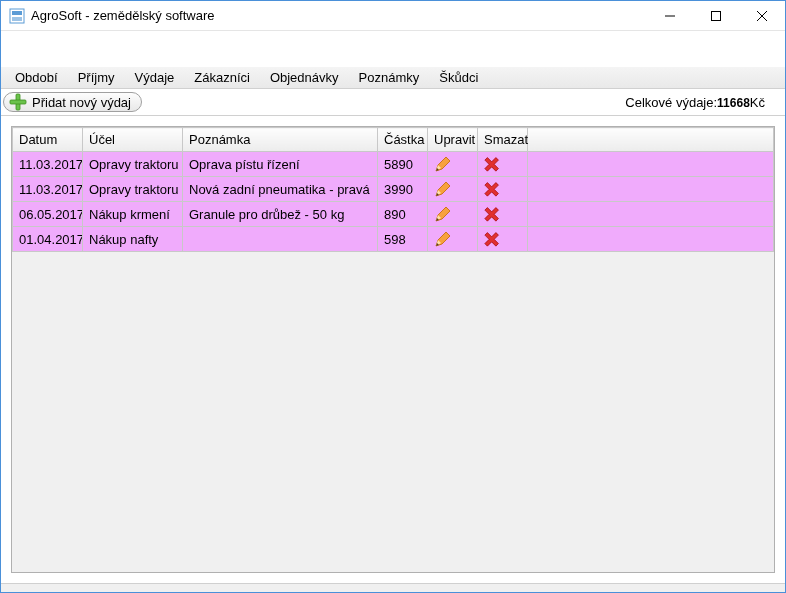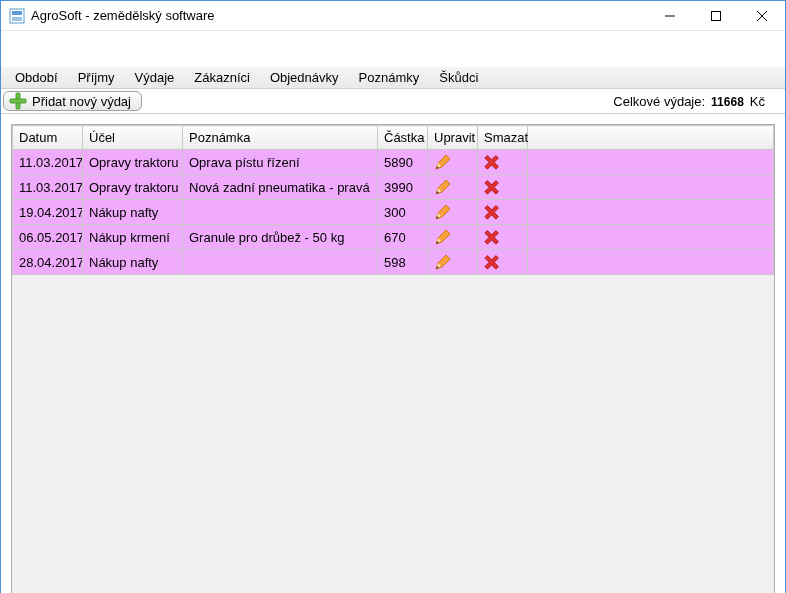--- a/index.html
+++ b/index.html
@@ -62,27 +62,26 @@
   .add-button {
     height: 20px;
     margin: 2px;
     display: flex;
     align-items: center;
     padding: 0 10px 0 4px;
     border: 1px solid #a0a0a0;
     background: linear-gradient(#fdfdfd,#e8e8e8);
     cursor: pointer;
     gap: 4px;
-    border-radius: 6px;
+    border-radius: 12px;
   }
   .total-wrap {
     margin-left: auto;
     padding-right: 20px;
     display: flex;
-    gap: 6px;
     align-items: baseline;
   }
   .total-value { font-weight: bold; font-size: 12px; }
   .content {
     flex: 1;
     padding: 10px 10px 10px 10px;
     background: #fff;
     display: flex;
     flex-direction: column;
   }
@@ -236,47 +235,34 @@
               <td>3990</td>
               <td class="center"><span><svg width="18" height="18" viewBox="0 0 18 18">
                     <use href="#pencil-icon"></use>
                   </svg></span></td>
               <td class="center"><span><svg width="18" height="18" viewBox="0 0 18 18">
                     <use href="#delete-icon"></use>
                   </svg></span></td>
               <td></td>
             </tr>
             <tr>
-              <td>19.04.2017</td>
-              <td>Nákup nafty</td>
-              <td></td>
-              <td>300</td>
-              <td class="center"><span><svg width="18" height="18" viewBox="0 0 18 18">
-                    <use href="#pencil-icon"></use>
-                  </svg></span></td>
-              <td class="center"><span><svg width="18" height="18" viewBox="0 0 18 18">
-                    <use href="#delete-icon"></use>
-                  </svg></span></td>
-              <td></td>
-            </tr>
-            <tr>
               <td>06.05.2017</td>
               <td>Nákup krmení</td>
               <td>Granule pro drůbež - 50 kg</td>
-              <td>670</td>
-              <td class="center"><span><svg width="18" height="18" viewBox="0 0 18 18">
-                    <use href="#pencil-icon"></use>
-                  </svg></span></td>
-              <td class="center"><span><svg width="18" height="18" viewBox="0 0 18 18">
-                    <use href="#delete-icon"></use>
-                  </svg></span></td>
-              <td></td>
-            </tr>
-            <tr>
-              <td>28.04.2017</td>
+              <td>890</td>
+              <td class="center"><span><svg width="18" height="18" viewBox="0 0 18 18">
+                    <use href="#pencil-icon"></use>
+                  </svg></span></td>
+              <td class="center"><span><svg width="18" height="18" viewBox="0 0 18 18">
+                    <use href="#delete-icon"></use>
+                  </svg></span></td>
+              <td></td>
+            </tr>
+            <tr>
+              <td>01.04.2017</td>
               <td>Nákup nafty</td>
               <td></td>
               <td>598</td>
               <td class="center"><span><svg width="18" height="18" viewBox="0 0 18 18">
                     <use href="#pencil-icon"></use>
                   </svg></span></td>
               <td class="center"><span><svg width="18" height="18" viewBox="0 0 18 18">
                     <use href="#delete-icon"></use>
                   </svg></span></td>
               <td></td>

